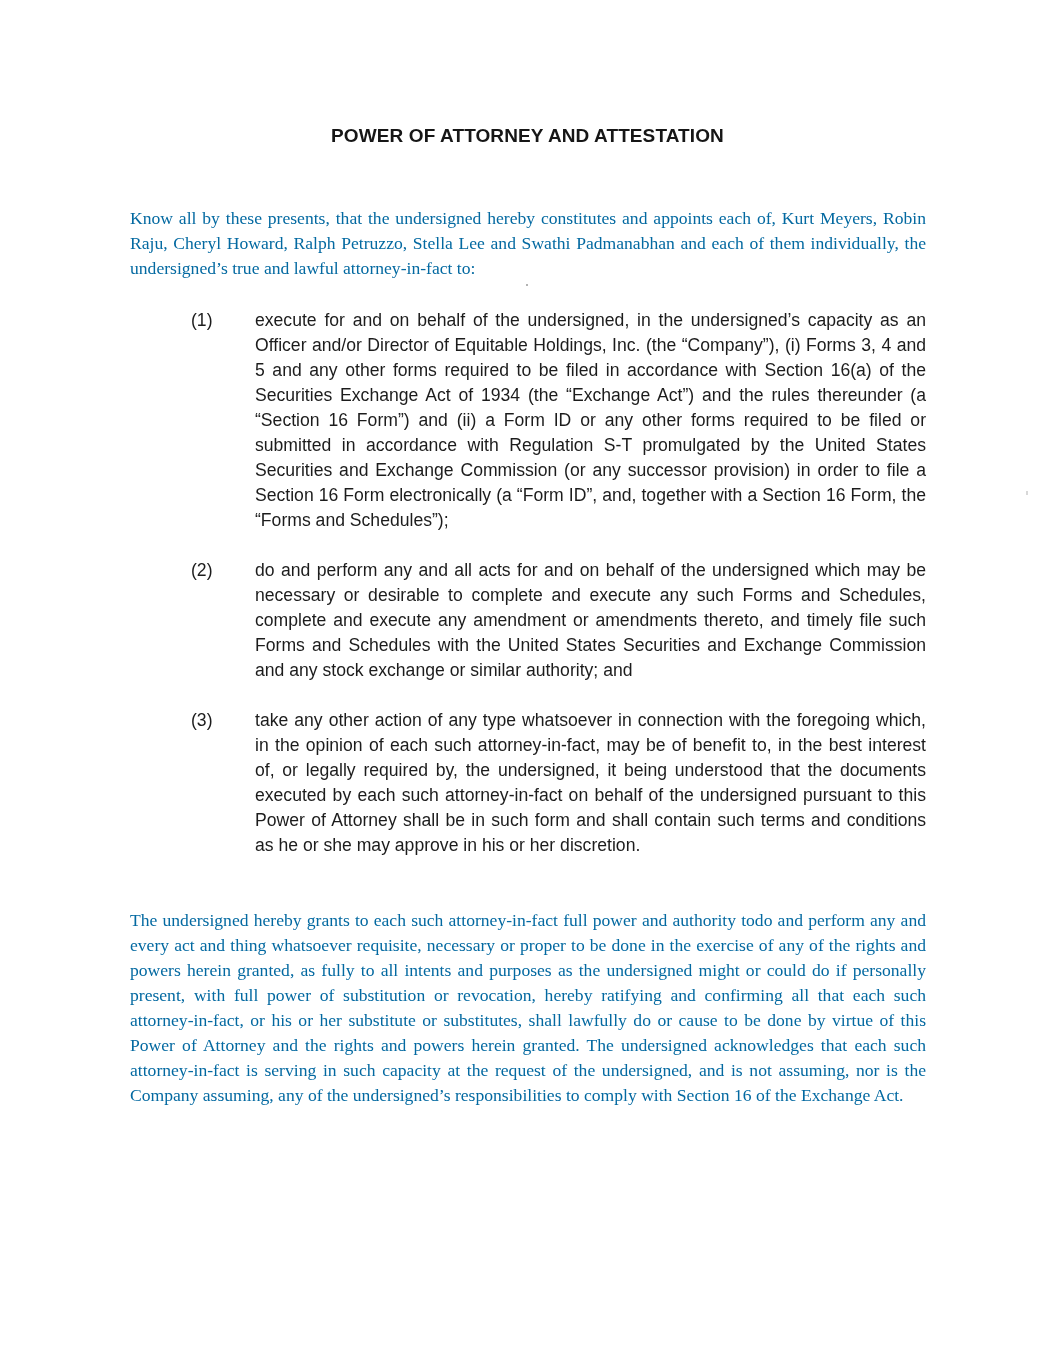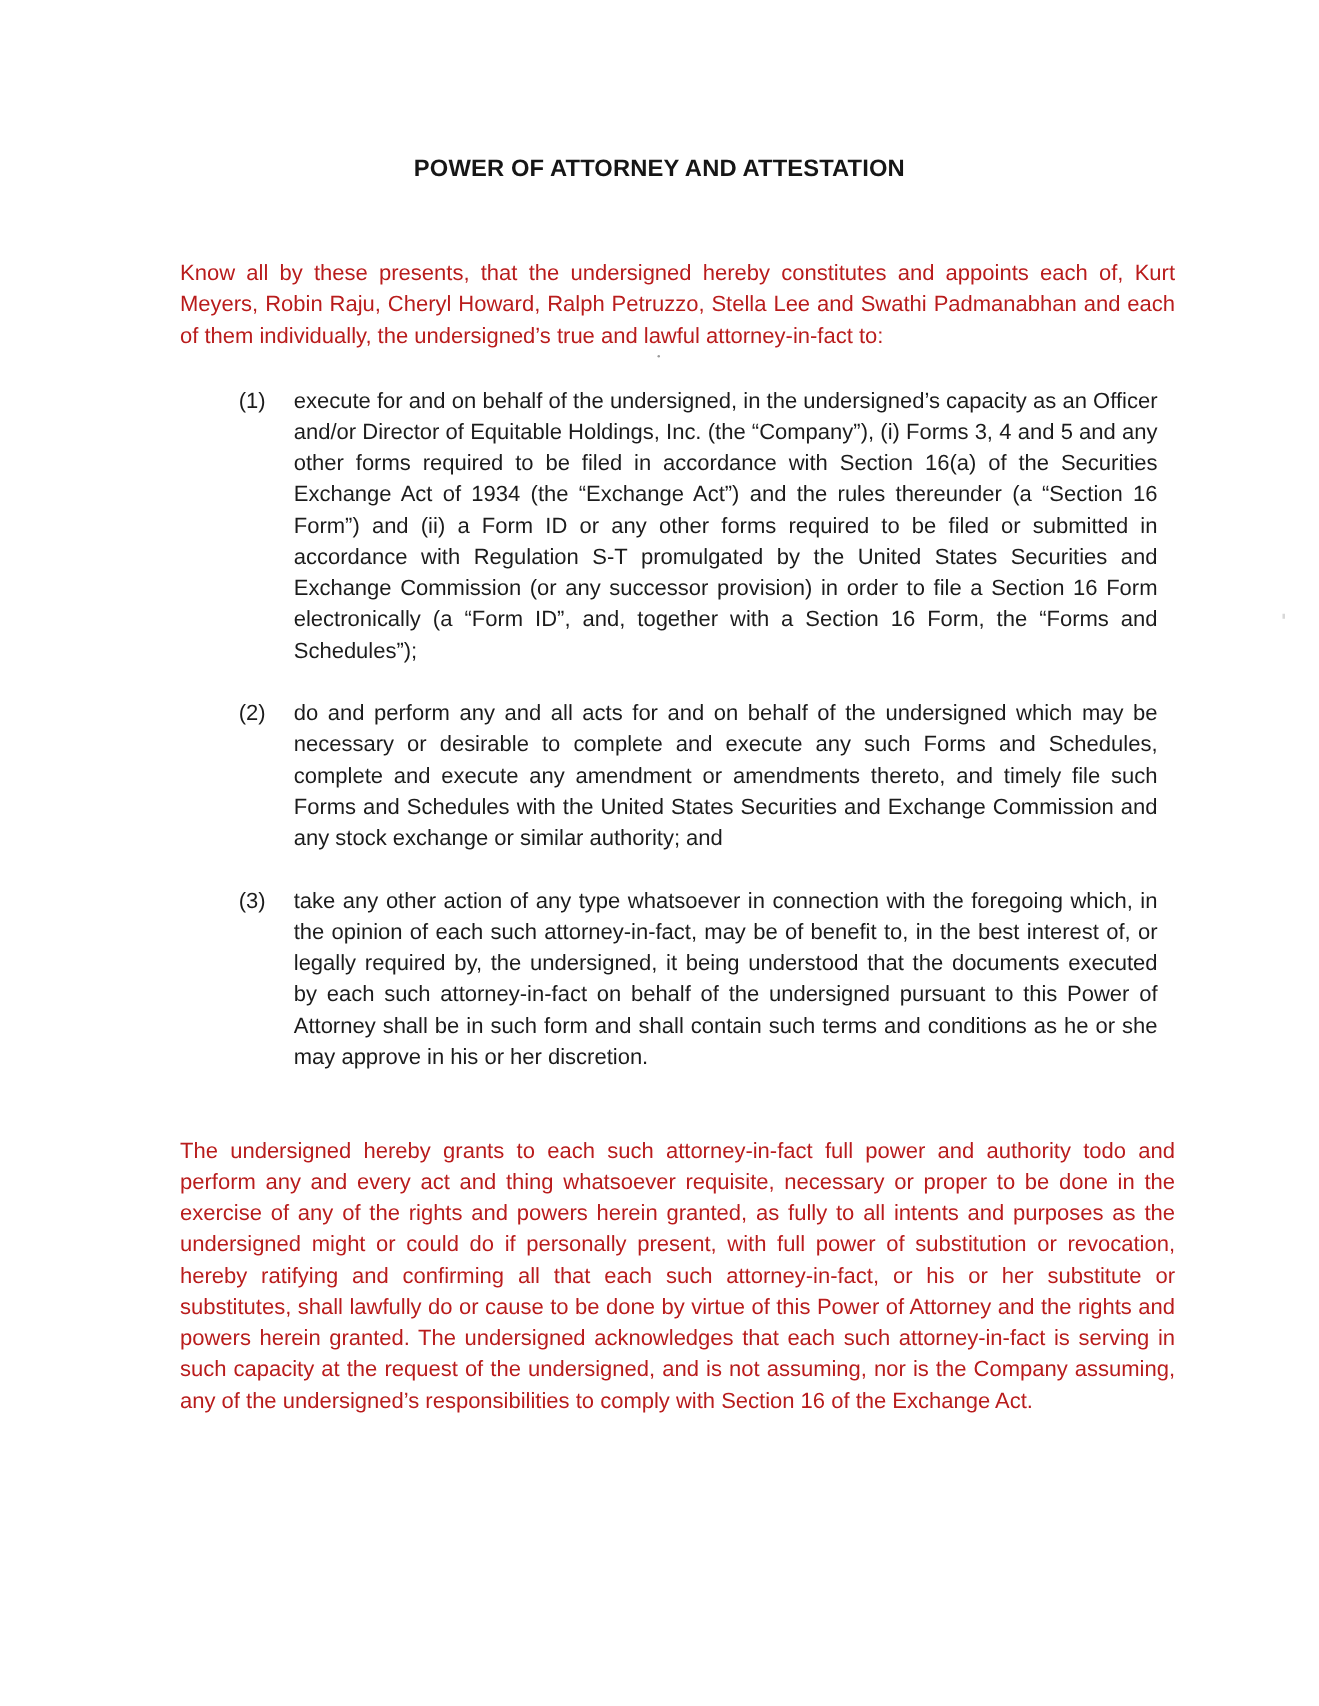--- a/index.html
+++ b/index.html
@@ -31,46 +31,47 @@
       text-align: center;
       font-weight: bold;
       font-size: 19px;
       line-height: 28px;
       letter-spacing: 0.1px;
       color: #161616;
     }
     .title div { margin: 0; }
     .para {
       position: absolute;
-      left: 144px;
+      left: 130px;
       width: 796px;
       font-size: 17.6px;
       line-height: 25px;
       text-align: justify;
       text-align-last: left;
-      color: #b91c1c;
+      color: #0369a1;
+      font-family: Liberation Serif, serif;
     }
     .intro { top: 206px; }
     .closing { top: 908px; }
     .item {
       position: absolute;
       left: 191px;
       width: 735px;
       font-size: 17.6px;
       line-height: 25px;
       color: #1c1c1c;
     }
     .item .num {
       position: absolute;
       left: 0;
       top: 0;
       width: 50px;
     }
     .item .text {
-      margin-left: 44px;
+      margin-left: 64px;
       text-align: justify;
       text-align-last: left;
     }
     .item1 { top: 308px; }
     .item2 { top: 558px; }
     .item3 { top: 708px; }
     .speck {
       position: absolute;
       left: 526px;
       top: 284px;

